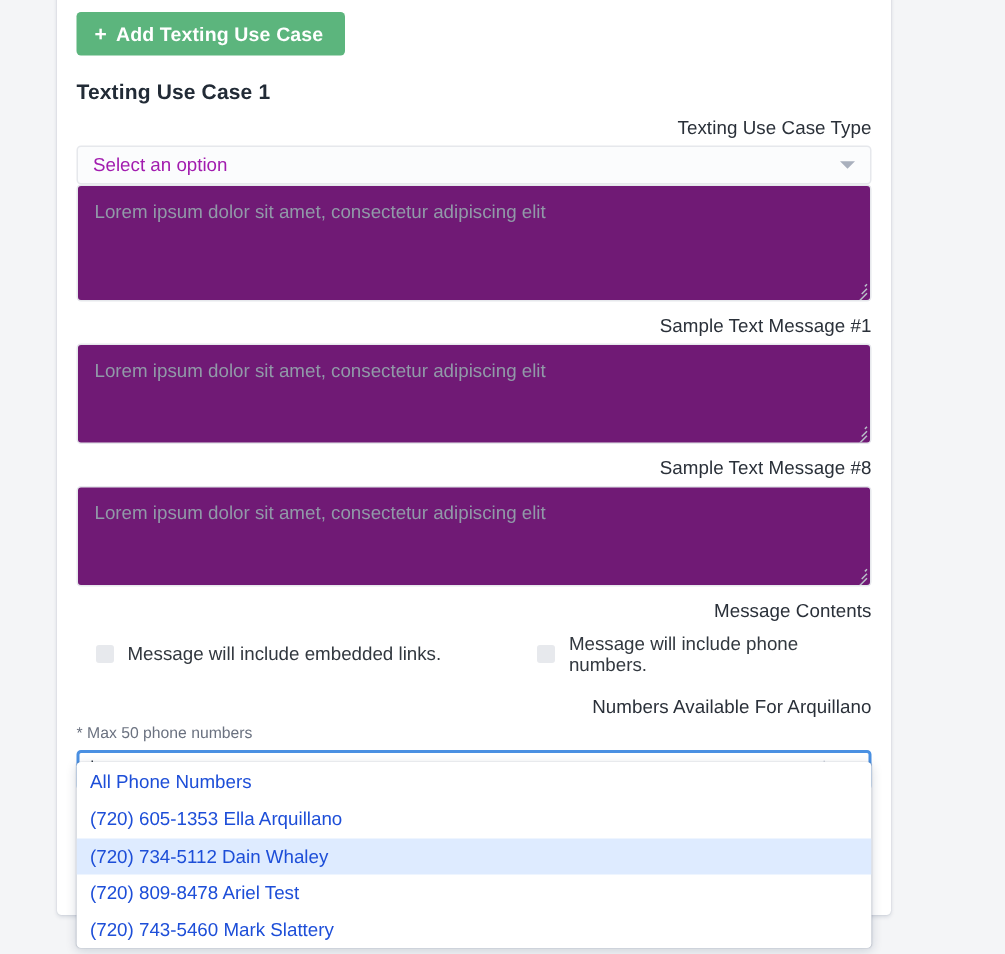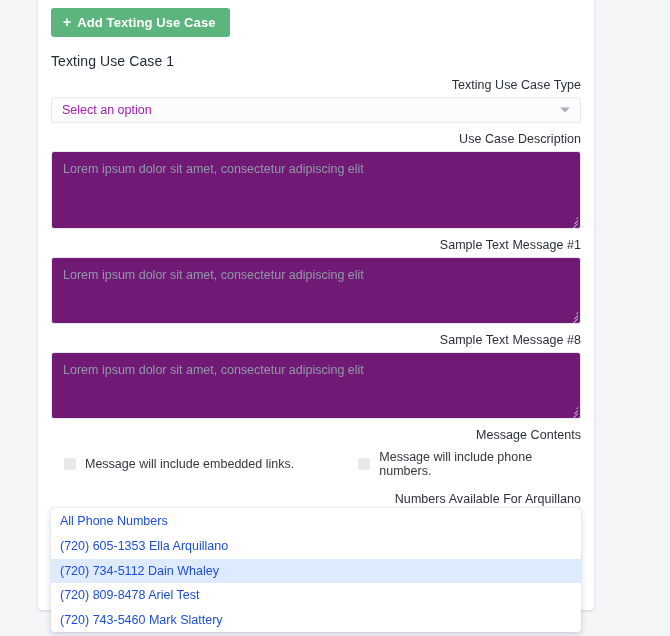--- a/index.html
+++ b/index.html
@@ -61,21 +61,21 @@
     font-weight: bold;
     line-height: 1;
     position: relative;
     top: 0px;
   }
 
   
   .use-case-title {
     margin: 16px 0 0 0;
     font-size: 14px;
-    font-weight: normal;
+    font-weight: bold;
     color: #222b36;
     letter-spacing: .1px;
   }
   .field-label {
     margin: 9px 0 5px 0;
     font-size: 12.5px;
     color: #2a3039;
     letter-spacing: .05px;
     text-align: right;
   }
@@ -260,21 +260,20 @@
       <div class="use-case-title">Texting Use Case 1</div>
 
       
       <div class="field-label">Texting Use Case Type</div>
       <div class="select-box">
         <span class="select-placeholder">Select an option</span>
         <span class="caret-tri"></span>
       </div>
 
       
-      <div class="field-label">Use Case Description</div>
       <div class="textarea-box h78">
         <div class="ta-text">Lorem ipsum dolor sit amet, consectetur adipiscing elit</div>
         <span class="resize-grip">
             <i></i>
             <i></i>
             <i></i>
           </span>
       </div>
 
       

